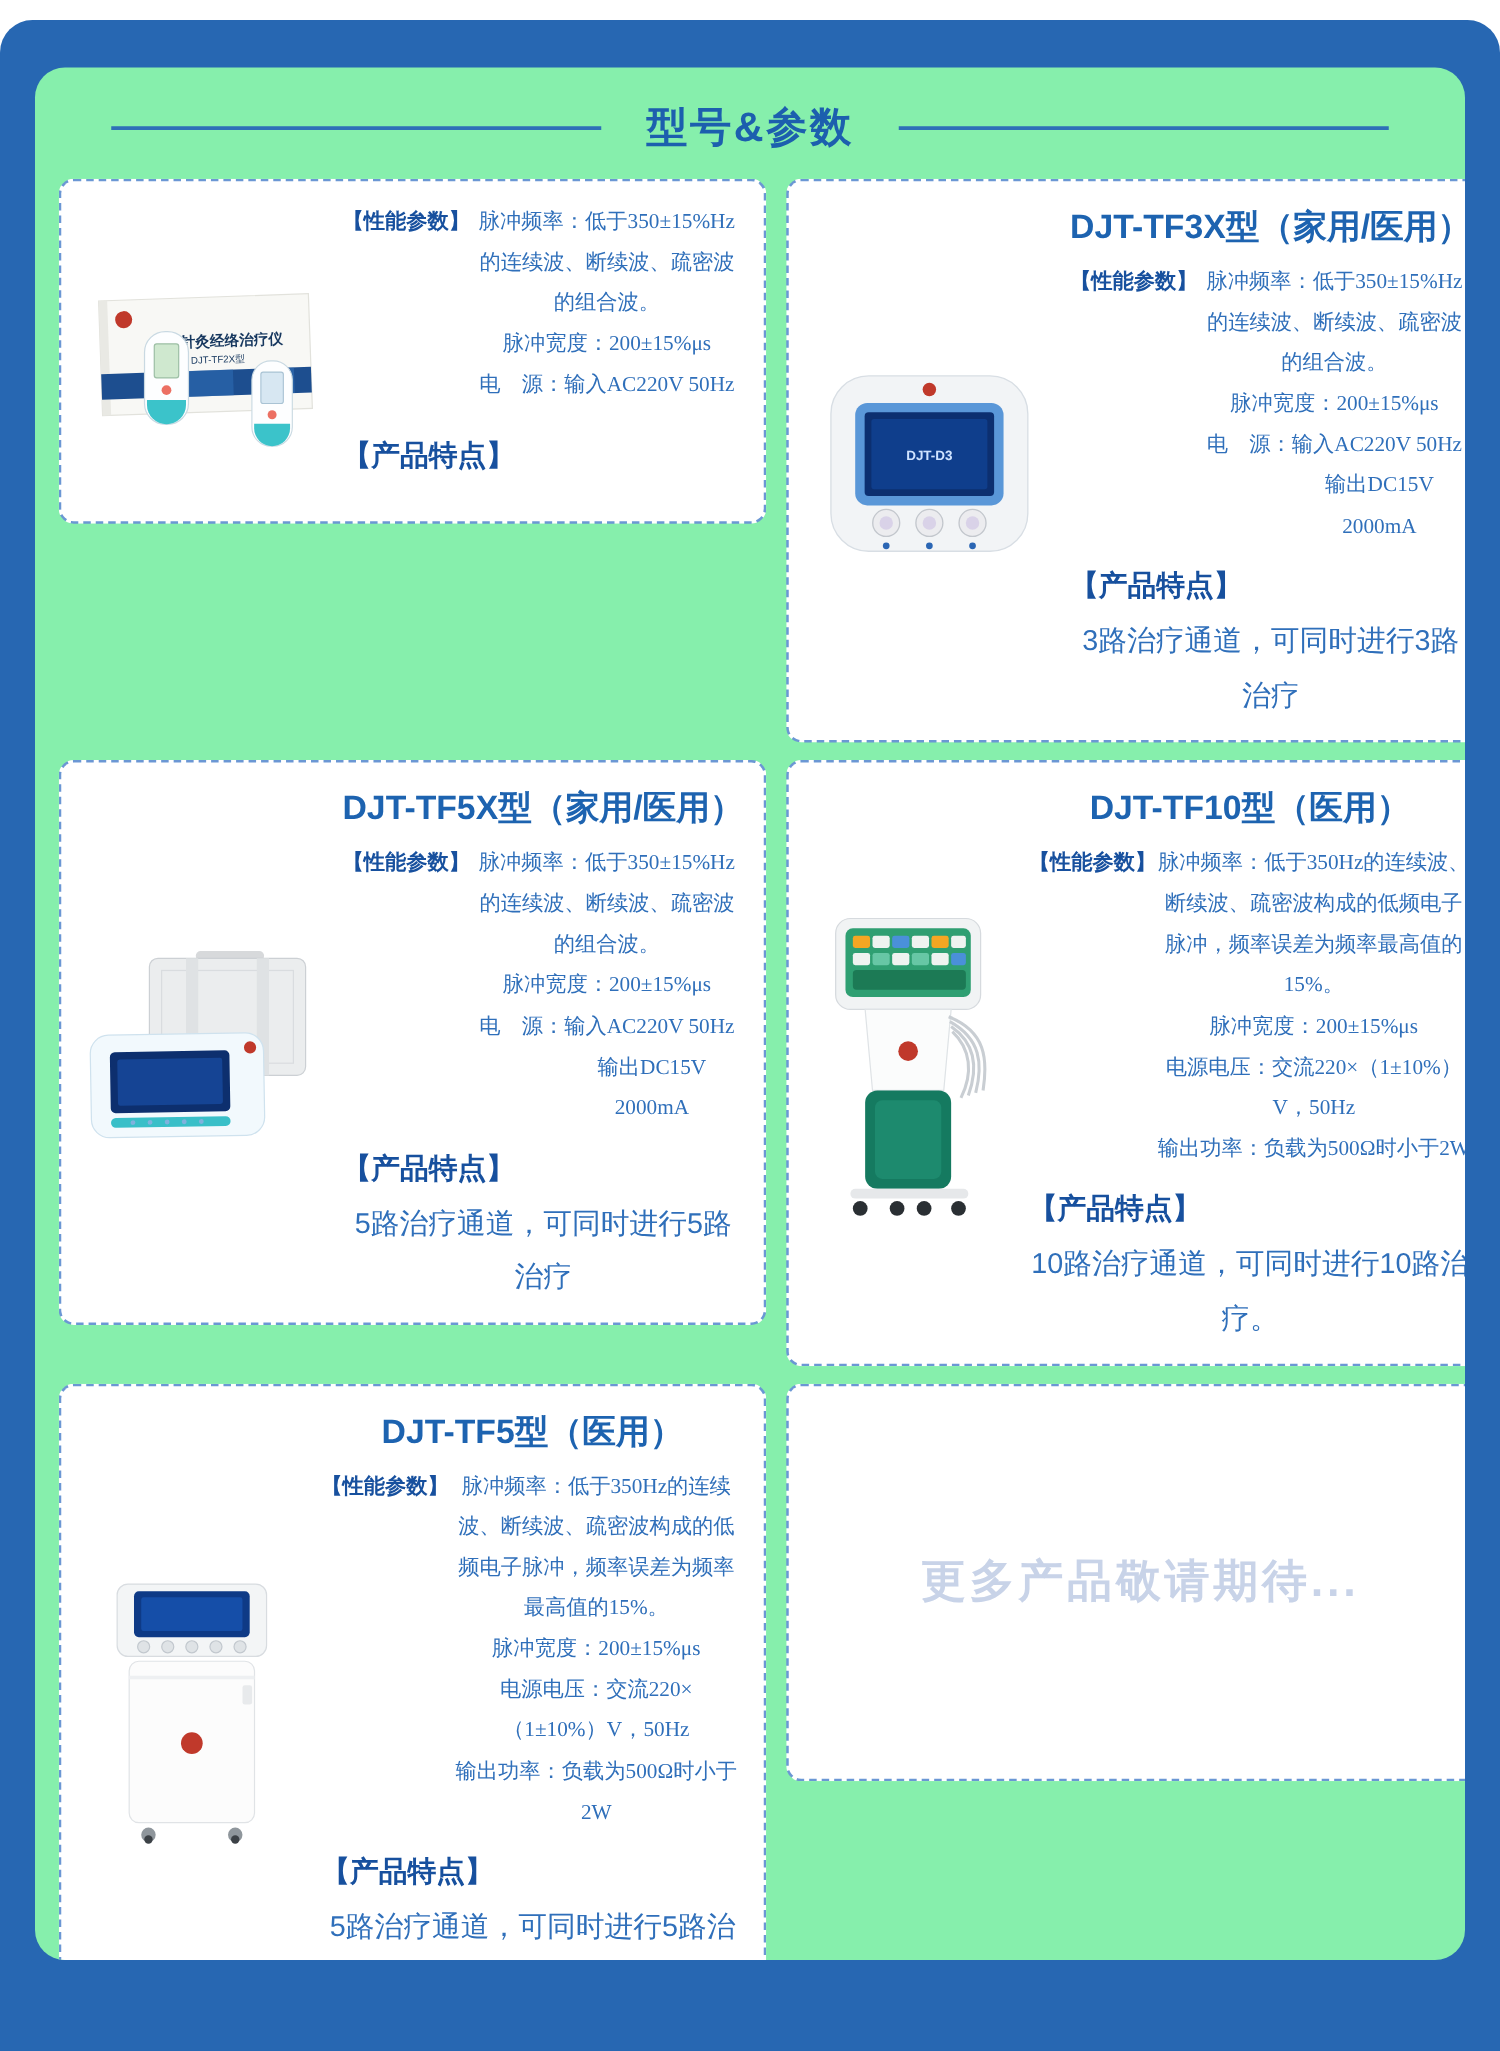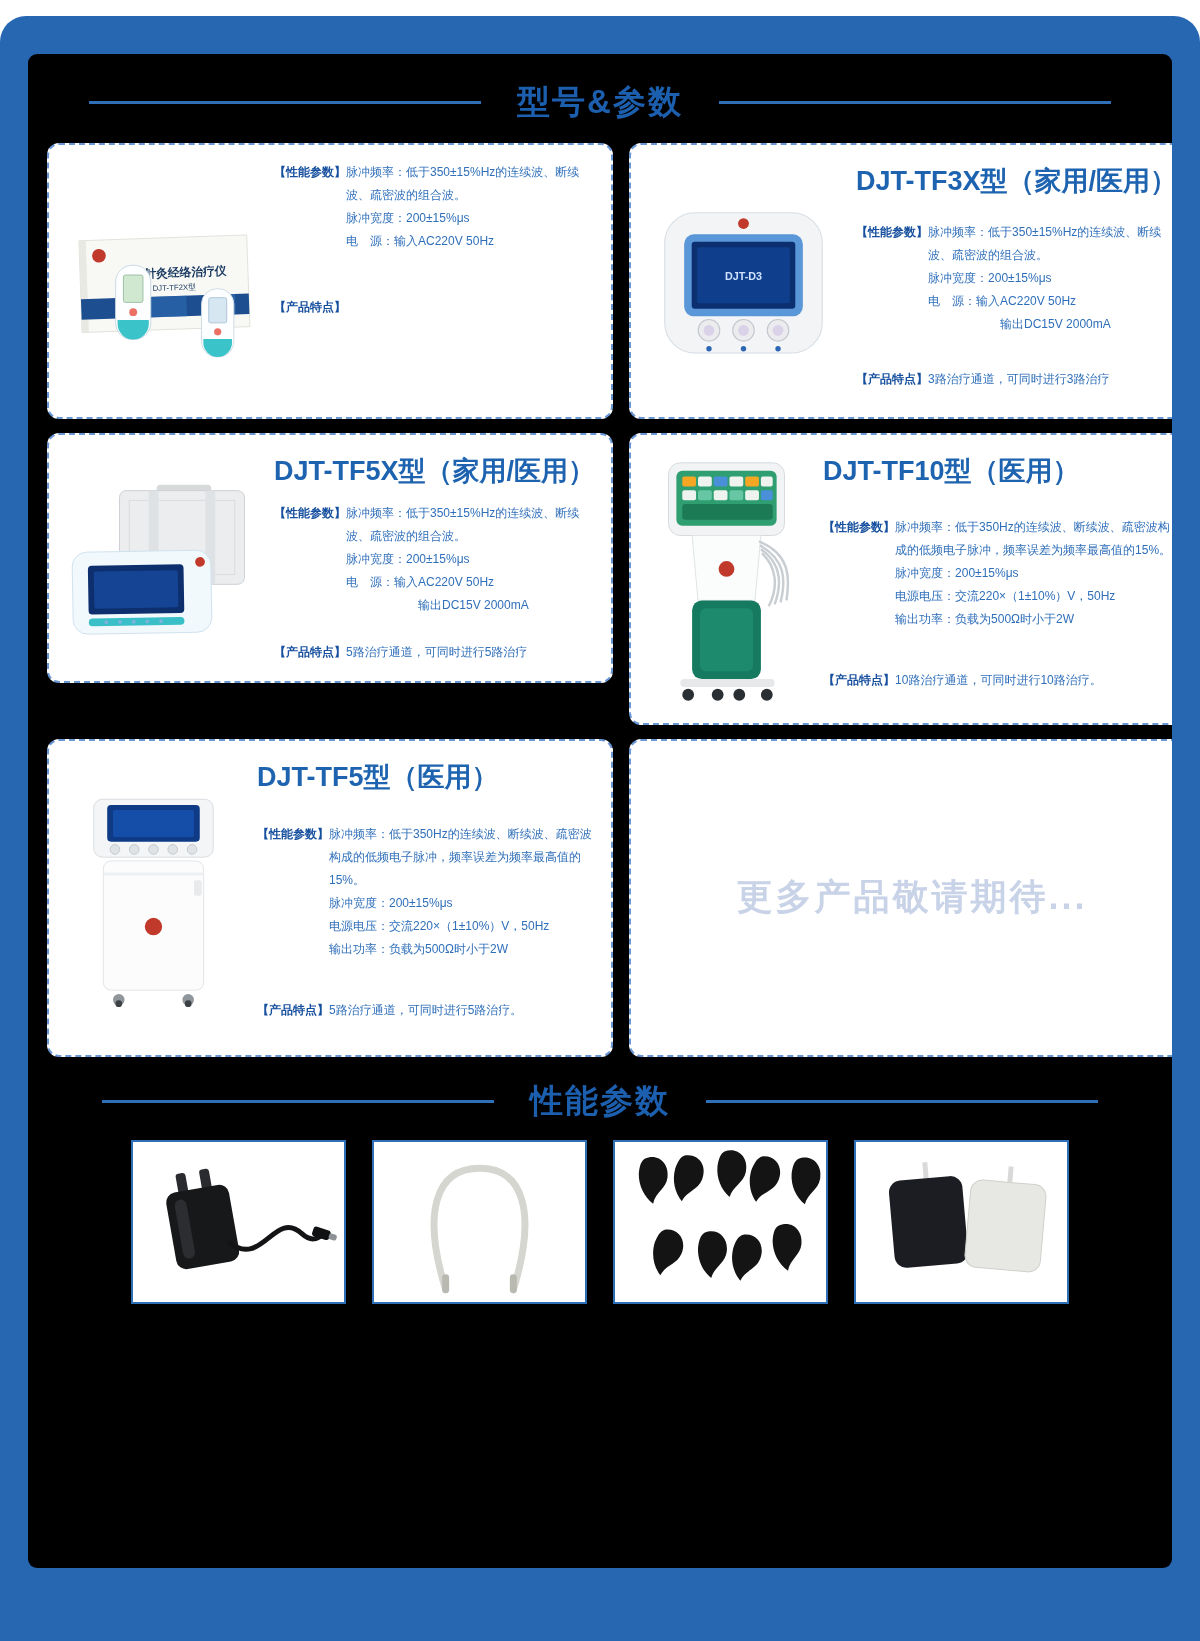--- a/index.html
+++ b/index.html
@@ -1,41 +1,41 @@
 <!DOCTYPE html>
 <html><head>
 <meta charset="utf-8">
 <style>
   html,body{margin:0;padding:0;background:#ffffff;}
   .page{position:relative;width:1200px;height:1641px;background:#fff;overflow:hidden;
         font-family:"Liberation Sans","DejaVu Sans",sans-serif;}
   .frame{position:absolute;left:0;right:0;top:16px;bottom:0;background:#2767b2;border-radius:26px 26px 0 0;}
-  .inner{position:absolute;left:28px;right:28px;top:54px;bottom:73px;background:#000000;border-radius:9px;overflow:hidden;}
+  .inner{position:absolute;left:28px;right:28px;top:54px;bottom:73px;background:#86efac;border-radius:24px;overflow:hidden;text-align:center;}
 
   .sec-title{display:flex;align-items:center;justify-content:center;gap:36px;margin-top:26px;}
   .sec-title .line{width:392px;height:3px;background:#2e6fb7;}
   .sec-title .txt{font-size:33px;font-weight:bold;color:#1c5fae;letter-spacing:2px;white-space:nowrap;}
 
   .cards{display:grid;grid-template-columns:1fr 1fr;column-gap:16px;row-gap:14px;
          padding:0 19px;margin-top:18px;align-items:start;}
   .card{border:2px dashed #6b97d4;border-radius:12px;background:#fff;box-sizing:border-box;
         padding:16px 16px 14px 10px;display:grid;column-gap:10px;}
   .card.cols-a{grid-template-columns:205px 1fr;min-height:276px;}
   .card.cols-b{grid-template-columns:205px 1fr;min-height:276px;}
   .card.cols-c{grid-template-columns:205px 1fr;min-height:250px;}
   .card.cols-d{grid-template-columns:172px 1fr;min-height:284px;}
   .card.cols-e{grid-template-columns:188px 1fr;min-height:318px;}
   .card .photo{grid-row:1 / span 3;align-self:center;}
   .card .photo svg{display:block;width:100%;height:auto;}
   .card-title{font-size:27px;font-weight:bold;color:#1d63b0;margin:2px 0 10px 0;white-space:nowrap;}
-  .spec-row{display:flex;align-items:flex-start;font-size:12px;line-height:1.92;color:#2f6fba;}
+  .spec-row{display:flex;align-items:flex-start;font-size:17px;line-height:1.92;color:#2f6fba;font-family:Liberation Serif, serif;}
   .spec-label{flex:none;font-weight:bold;color:#17509e;}
   .spec-lines{flex:1;min-width:0;}
   .spec-lines .ind{padding-left:72px;}
-  .feat-row{display:flex;align-items:flex-start;font-size:12px;line-height:1.9;color:#2f6fba;margin-top:20px;}
+  .feat-row{display:flex;align-items:flex-start;font-size:23px;line-height:1.9;color:#2f6fba;margin-top:10px;flex-direction:column;}
   .feat-row .spec-label{font-weight:bold;color:#17509e;}
   .card.coming{display:flex;align-items:center;justify-content:center;min-height:318px;padding:0;}
   .coming-text{font-size:36px;font-weight:bold;color:#c8d3e8;letter-spacing:3px;}
 
   .acc-grid1{display:grid;grid-template-columns:repeat(4,215px);gap:26px;justify-content:center;margin-top:16px;}
   .acc-item{text-align:center;}
   .acc-photo{height:164px;border:2px solid #2e6fb7;background:#fff;display:flex;align-items:center;
              justify-content:center;overflow:hidden;box-sizing:border-box;}
   .acc-photo svg{display:block;width:100%;height:100%;}
 </style>

